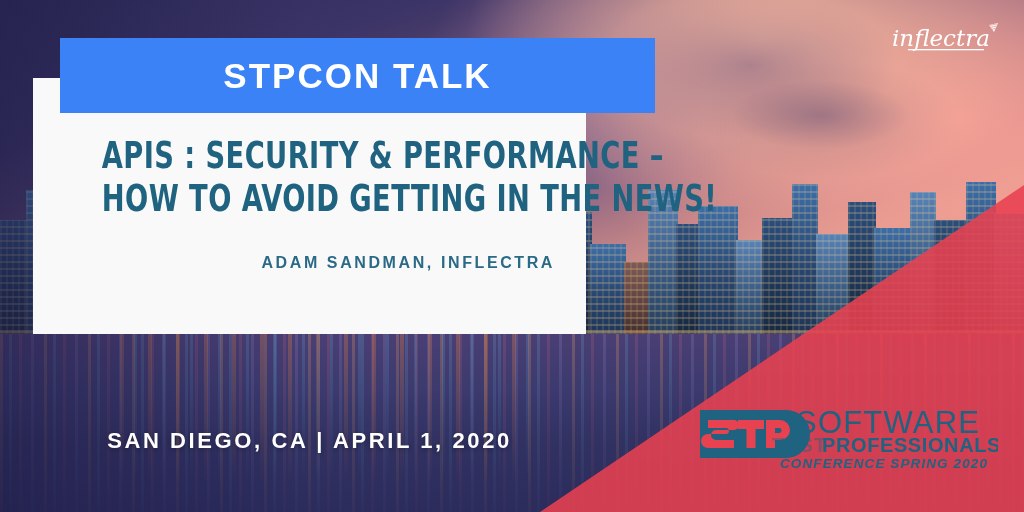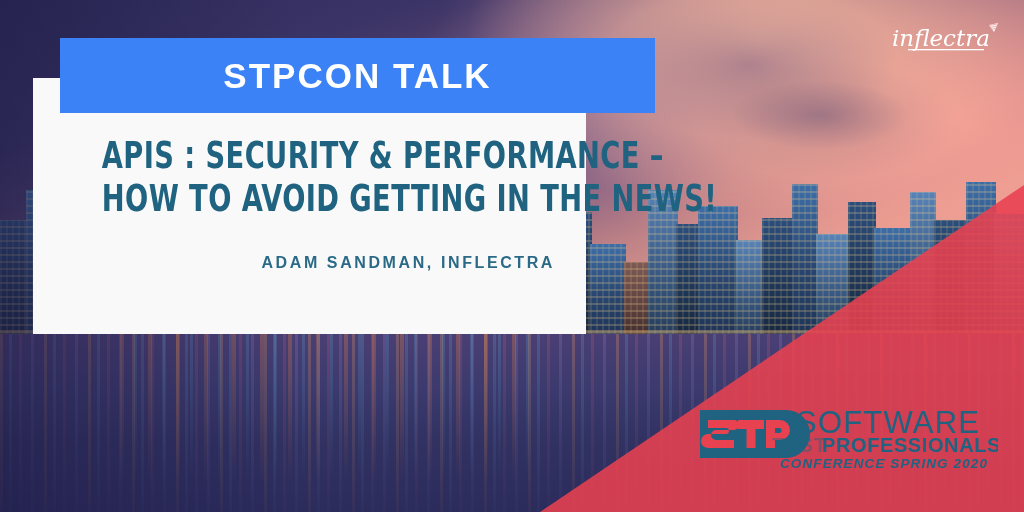--- a/index.html
+++ b/index.html
@@ -150,20 +150,21 @@
       <div class="title">APIS : SECURITY &amp; PERFORMANCE –</div>
       <div class="title">HOW TO AVOID GETTING IN THE NEWS!</div>
       <div class="speaker">ADAM SANDMAN, INFLECTRA</div>
     </div>
   </div>
 
   <div class="banner">
     <span class="banner-text">STPCON TALK</span>
   </div>
 
+  <div class="date">SAN DIEGO, CA | APRIL 1, 2020</div>
 
   <svg class="inflectra" viewBox="0 0 112 34">
     <text x="2" y="24" font-family="DejaVu Serif, Liberation Serif, serif" font-size="23" font-style="italic" fill="#ffffff">inflectra</text>
     <rect x="18" y="27" width="76" height="1.3" fill="#ffffff"></rect>
     <g fill="#ffffff" opacity="0.95">
       <path d="M99 3 L108 1 L104 10 Z"></path>
       <path d="M99.5 3.5 L107 2" stroke="#E8948A" stroke-width="0.7"></path>
       <path d="M100.5 5.5 L106.5 4" stroke="#E8948A" stroke-width="0.7"></path>
       <path d="M101.5 7.5 L105.5 6.3" stroke="#E8948A" stroke-width="0.7"></path>
     </g>

